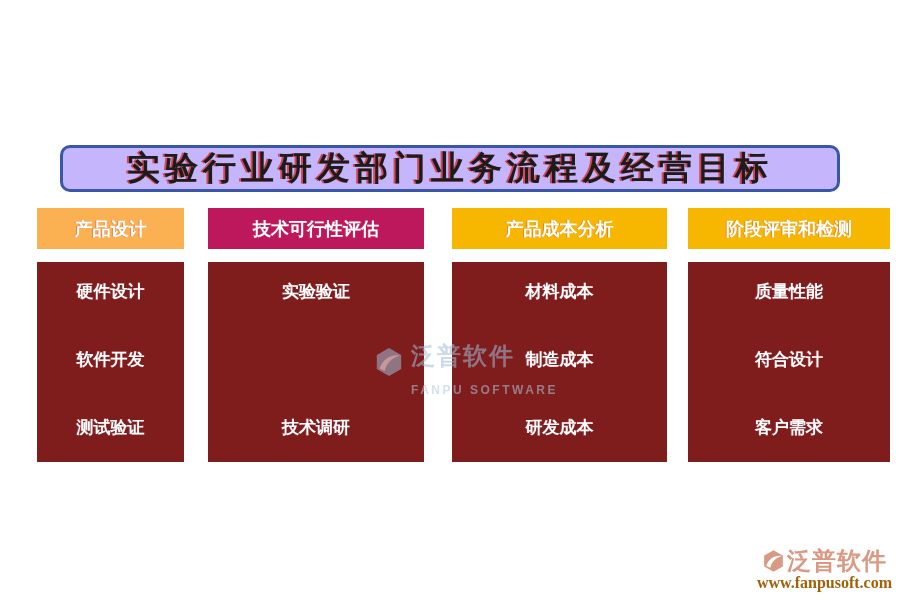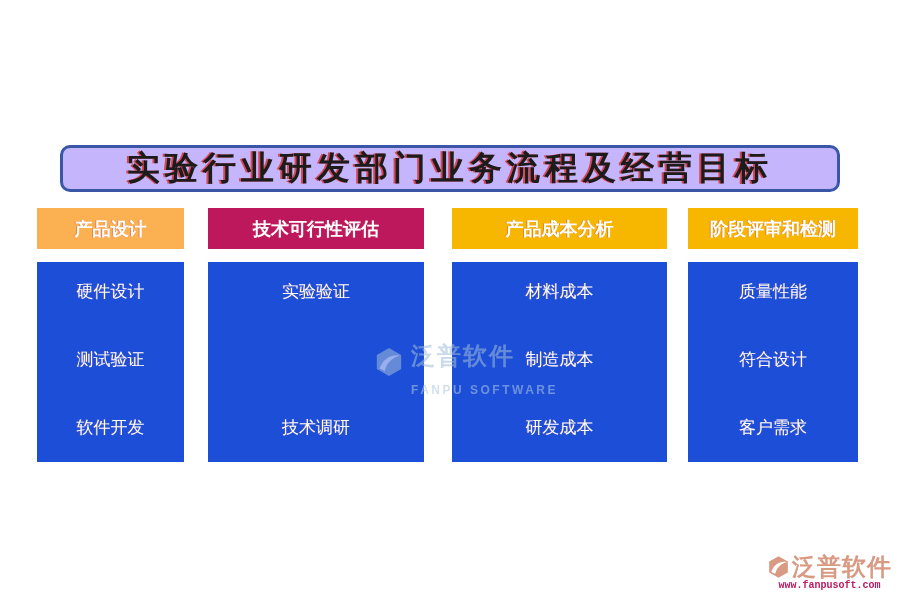--- a/index.html
+++ b/index.html
@@ -16,34 +16,35 @@
   .title-text{
     font-family:"Liberation Serif",serif;font-weight:bold;font-size:33px;
     letter-spacing:5px;color:#1c1c1c;white-space:nowrap;line-height:1;
     text-shadow:-2px 0 0 rgba(222,44,44,0.8);
   }
   
   .column{position:absolute;top:208px;}
   .column.c1{left:37px;width:147px;}
   .column.c2{left:208px;width:216px;}
   .column.c3{left:452px;width:215px;}
-  .column.c4{left:688px;width:170px;}
+  .column.c4{left:688px;width:202px;}
   .col-header{
     height:41px;display:flex;align-items:center;justify-content:center;
     color:#ffffff;font-weight:bold;font-size:18px;line-height:1;
     font-family:Liberation Serif, serif;white-space:nowrap;
     text-shadow:-1px 0 0 rgba(205,70,95,0.45);
   }
   .column.c1 .col-header{background:#FBB052;}
   .column.c2 .col-header{background:#be185d;}
   .column.c3 .col-header,.column.c4 .col-header{background:#F7B600;}
   .col-body{
-    margin-top:13px;height:200px;box-sizing:border-box;background:#1d4ed8;
+    margin-top:13px;height:200px;box-sizing:border-box;background:#7f1d1d;
     display:flex;flex-direction:column;justify-content:space-between;
     padding:21px 4px 26px 4px;
+    font-weight:bold;
   }
   .col-item{
     color:#ffffff;font-size:17px;line-height:1;text-align:center;
     font-family:"Liberation Serif",serif;white-space:nowrap;
     text-shadow:-1px 0 0 rgba(210,90,120,0.3);
   }
   
   .watermark{
     position:absolute;left:374px;top:344px;display:flex;align-items:flex-start;
     opacity:0.55;z-index:5;pointer-events:none;
@@ -63,39 +64,39 @@
     position:absolute;right:8px;bottom:9px;display:flex;flex-direction:column;
     align-items:center;text-decoration:none;cursor:pointer;
   }
   .footer-row{display:flex;align-items:center;}
   .footer-logo .ft-icon{width:23px;height:24px;margin-right:2px;}
   .ft-brand{
     font-family:"Liberation Serif",serif;font-weight:bold;font-size:24px;
     line-height:1;color:#D99A84;letter-spacing:1px;white-space:nowrap;
   }
   .ft-url{
-    font-family:Liberation Mono, monospace;font-weight:bold;font-size:10px;
-    color:#be185d;margin-top:2px;line-height:1;white-space:nowrap;
+    font-family:Liberation Serif, serif;font-weight:bold;font-size:16px;
+    color:#a16207;margin-top:2px;line-height:1;white-space:nowrap;
   }
 </style>
 </head>
 <body>
 
 <div class="canvas">
 
   <div class="title-box">
     <span class="title-text">实验行业研发部门业务流程及经营目标</span>
   </div>
 
   <div class="column c1">
     <div class="col-header">产品设计</div>
     <div class="col-body">
       <div class="col-item">硬件设计</div>
+      <div class="col-item">软件开发</div>
       <div class="col-item">测试验证</div>
-      <div class="col-item">软件开发</div>
     </div>
   </div>
 
   <div class="column c2">
     <div class="col-header">技术可行性评估</div>
     <div class="col-body">
       <div class="col-item">实验验证</div>
       <div class="col-item">技术调研</div>
     </div>
   </div>

